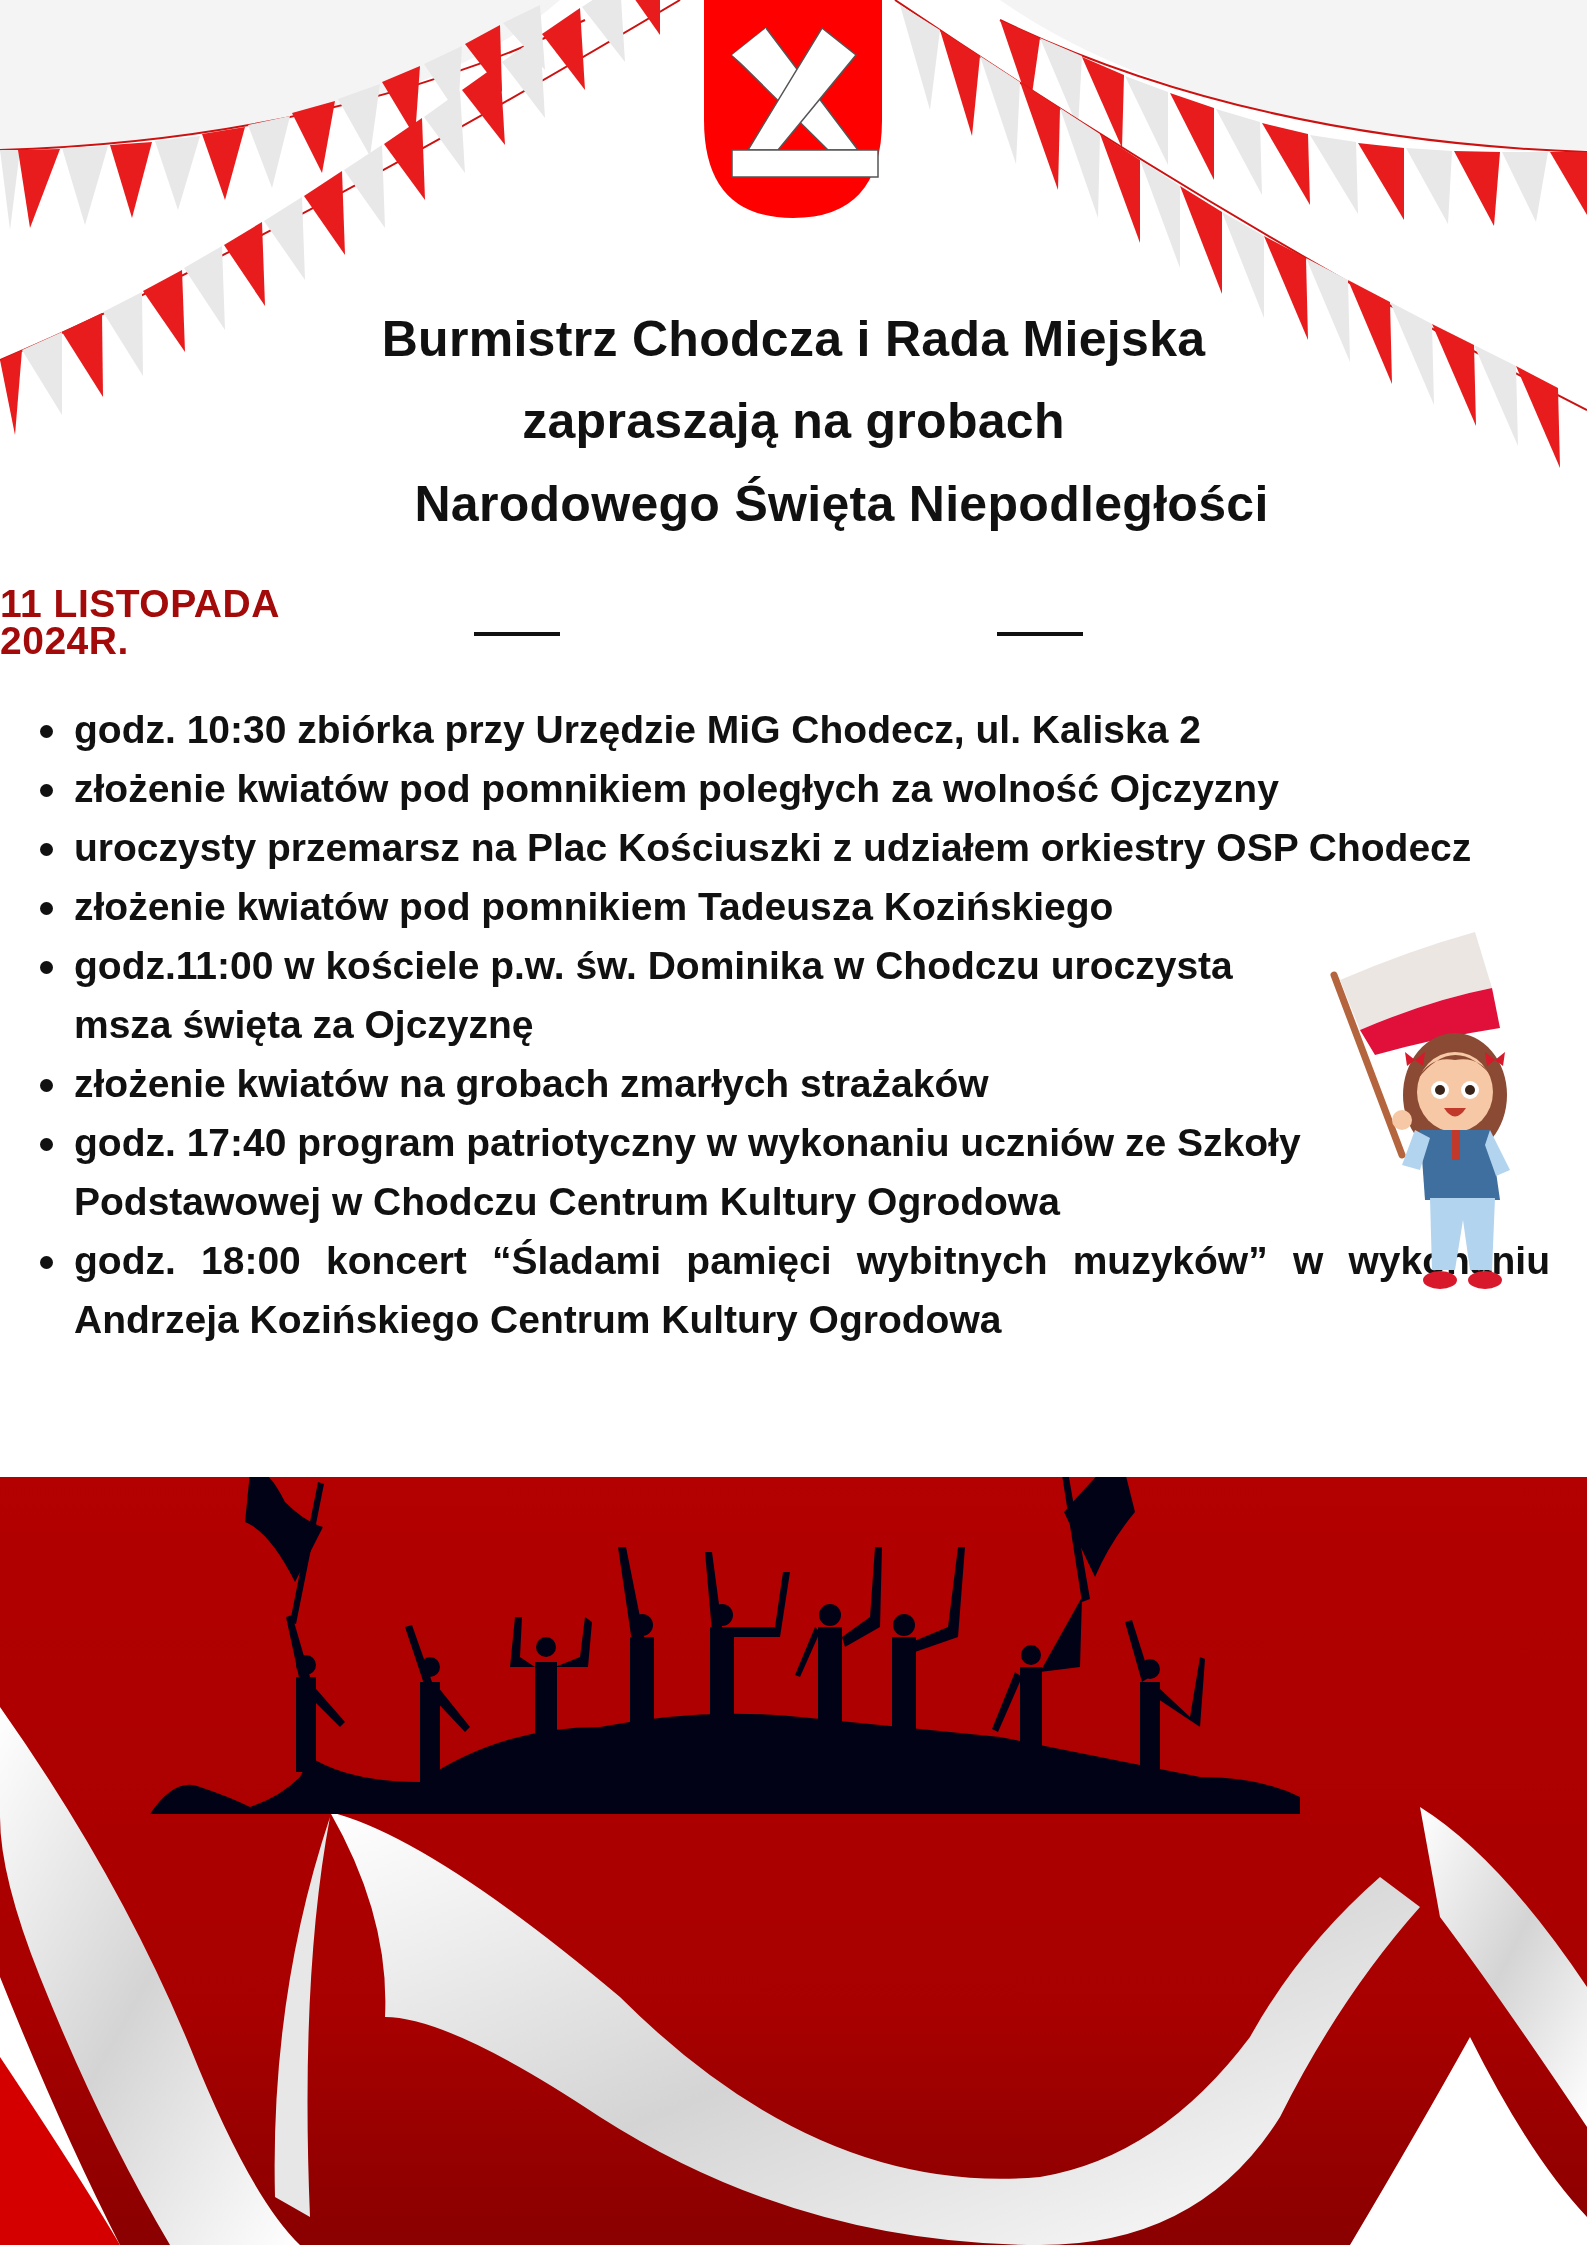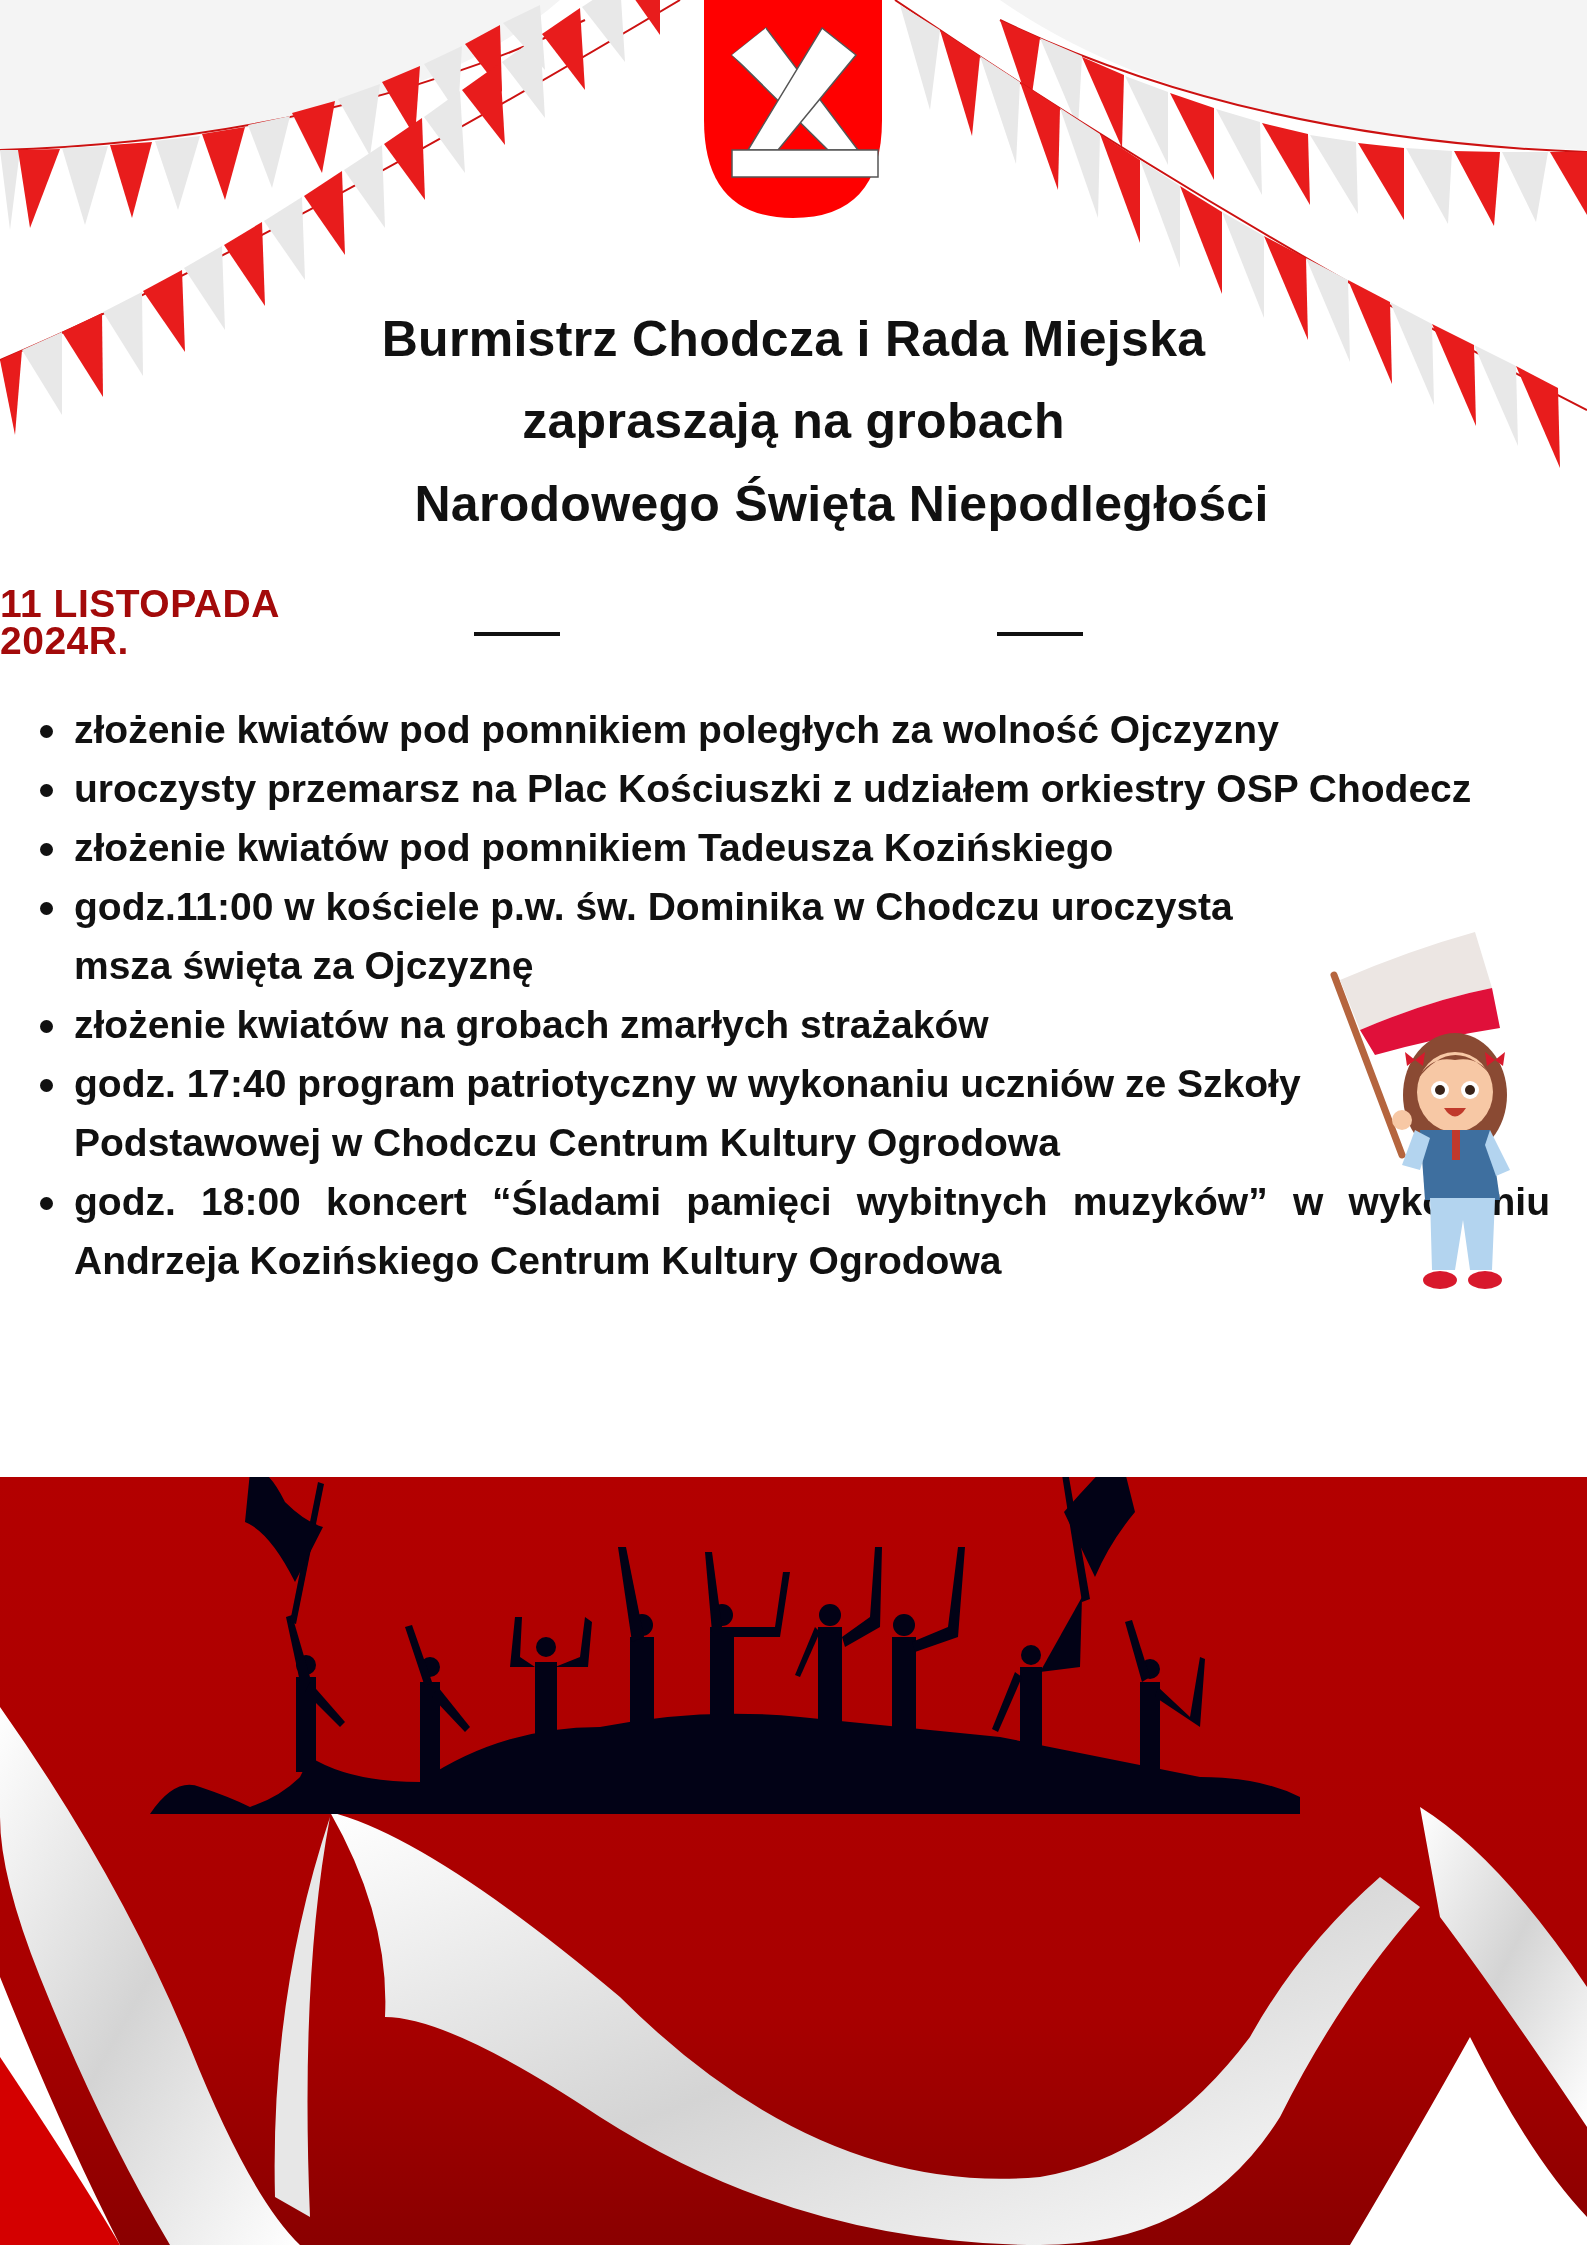--- a/index.html
+++ b/index.html
@@ -133,20 +133,21 @@
 <div class="title" style="top:310px;">Burmistrz Chodcza i Rada Miejska</div>
 <div class="title" style="top:392px;">zapraszają na grobach</div>
 <div class="title" style="top:475px;padding-left:48px;">Narodowego Święta Niepodległości</div>
 
 <div class="rule" style="left:474px;"></div>
 <div class="date" style="top:582px;">11 LISTOPADA</div>
 <div class="date" style="top:619px;">2024R.</div>
 <div class="rule" style="left:997px;"></div>
 
 <ul class="program">
+  <li>godz. 10:30 zbiórka przy Urzędzie MiG Chodecz, ul. Kaliska 2</li>
   <li style="width:1310px">złożenie kwiatów pod pomnikiem poległych za wolność Ojczyzny</li>
   <li style="width:1410px">uroczysty przemarsz na Plac Kościuszki z udziałem orkiestry OSP Chodecz</li>
   <li>złożenie kwiatów pod pomnikiem Tadeusza Kozińskiego</li>
   <li style="width:1220px">godz.11:00 w kościele p.w. św. Dominika w Chodczu uroczysta msza święta za Ojczyznę</li>
   <li>złożenie kwiatów na grobach zmarłych strażaków</li>
   <li style="width:1410px">godz. 17:40 program patriotyczny w wykonaniu uczniów ze Szkoły Podstawowej w Chodczu Centrum Kultury Ogrodowa</li>
   <li class="justify" style="width:1476px">godz. 18:00 koncert “Śladami pamięci wybitnych muzyków” w wykonaniu Andrzeja Kozińskiego Centrum Kultury Ogrodowa</li>
 </ul>
 
 <svg id="girl" viewBox="0 0 220 380">

